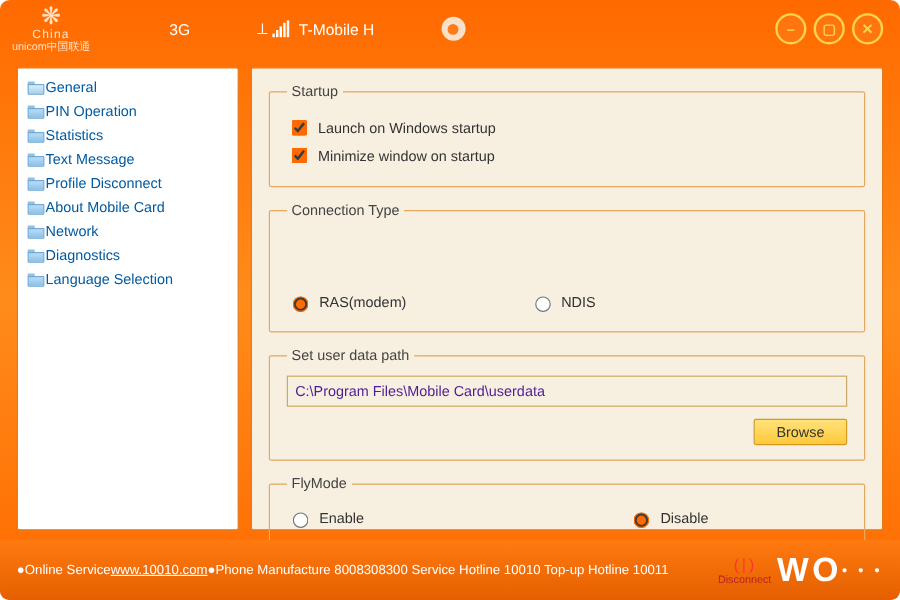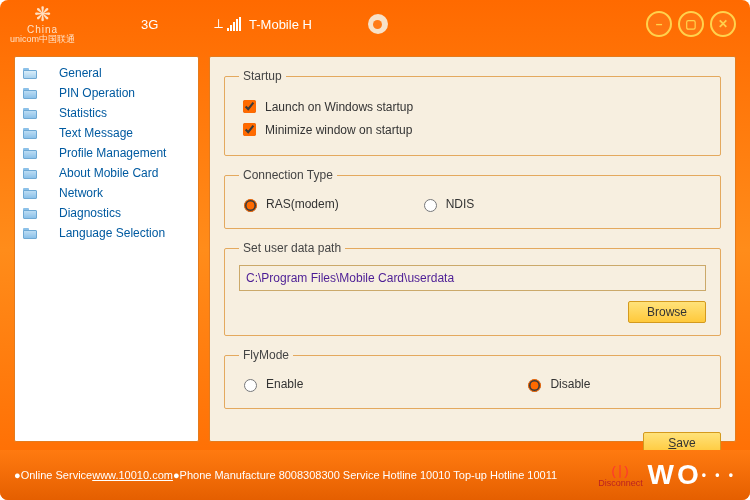--- a/index.html
+++ b/index.html
@@ -70,21 +70,21 @@
   }
   .sidebar {
     width:185px;
     background:#fff;
     border:1px solid #e47b1d;
     border-radius:2px;
     padding:6px 4px;
     box-sizing:border-box;
   }
   .side-item {
-    display:flex;align-items:center;gap:22px;
+    display:flex;align-items:center;gap:1px;
     padding:3px 4px;
     color:#005aa0;
     cursor:pointer;
     font-size:12px;
   }
   .folder-icon{
     width:14px;height:11px;position:relative;flex:0 0 14px;
   }
   .folder-icon::before{
     content:"";position:absolute;left:0;top:0;width:6px;height:3px;
@@ -114,21 +114,21 @@
     margin:0;
   }
   fieldset.grp legend{
     padding:0 4px;
     color:#444;
     font-size:12px;
   }
   .chk-row, .rad-row { display:flex; align-items:center; gap:6px; margin:4px 0; color:#333;}
   input[type=checkbox]{ accent-color:#ff6a00; width:13px;height:13px;}
   input[type=radio]{ accent-color:#ff6a00; width:13px;height:13px;}
-  .conn-row{ display:flex; gap:80px; }
+  .conn-row{ display:flex; gap:102px;margin-top:48px; }
   .path-input{
     width:100%; box-sizing:border-box;
     border:1px solid #cba96a; background:#f7efe0;
     padding:5px 6px; font-size:12px; color:#4c1d95;
   }
   .btn-row{ display:flex; justify-content:flex-end; margin-top:10px;}
   .btn {
     min-width:78px; padding:3px 10px;
     background:linear-gradient(#ffe27a,#ffc93b);
     border:1px solid #d49a1e;
@@ -211,21 +211,21 @@
       <div class="side-item">
         <span class="folder-icon"></span>
         <span>Statistics</span>
       </div>
       <div class="side-item">
         <span class="folder-icon"></span>
         <span>Text Message</span>
       </div>
       <div class="side-item">
         <span class="folder-icon"></span>
-        <span>Profile Management</span>
+        <span>Profile Disconnect</span>
       </div>
       <div class="side-item">
         <span class="folder-icon"></span>
         <span>About Mobile Card</span>
       </div>
       <div class="side-item">
         <span class="folder-icon"></span>
         <span>Network</span>
       </div>
       <div class="side-item">

